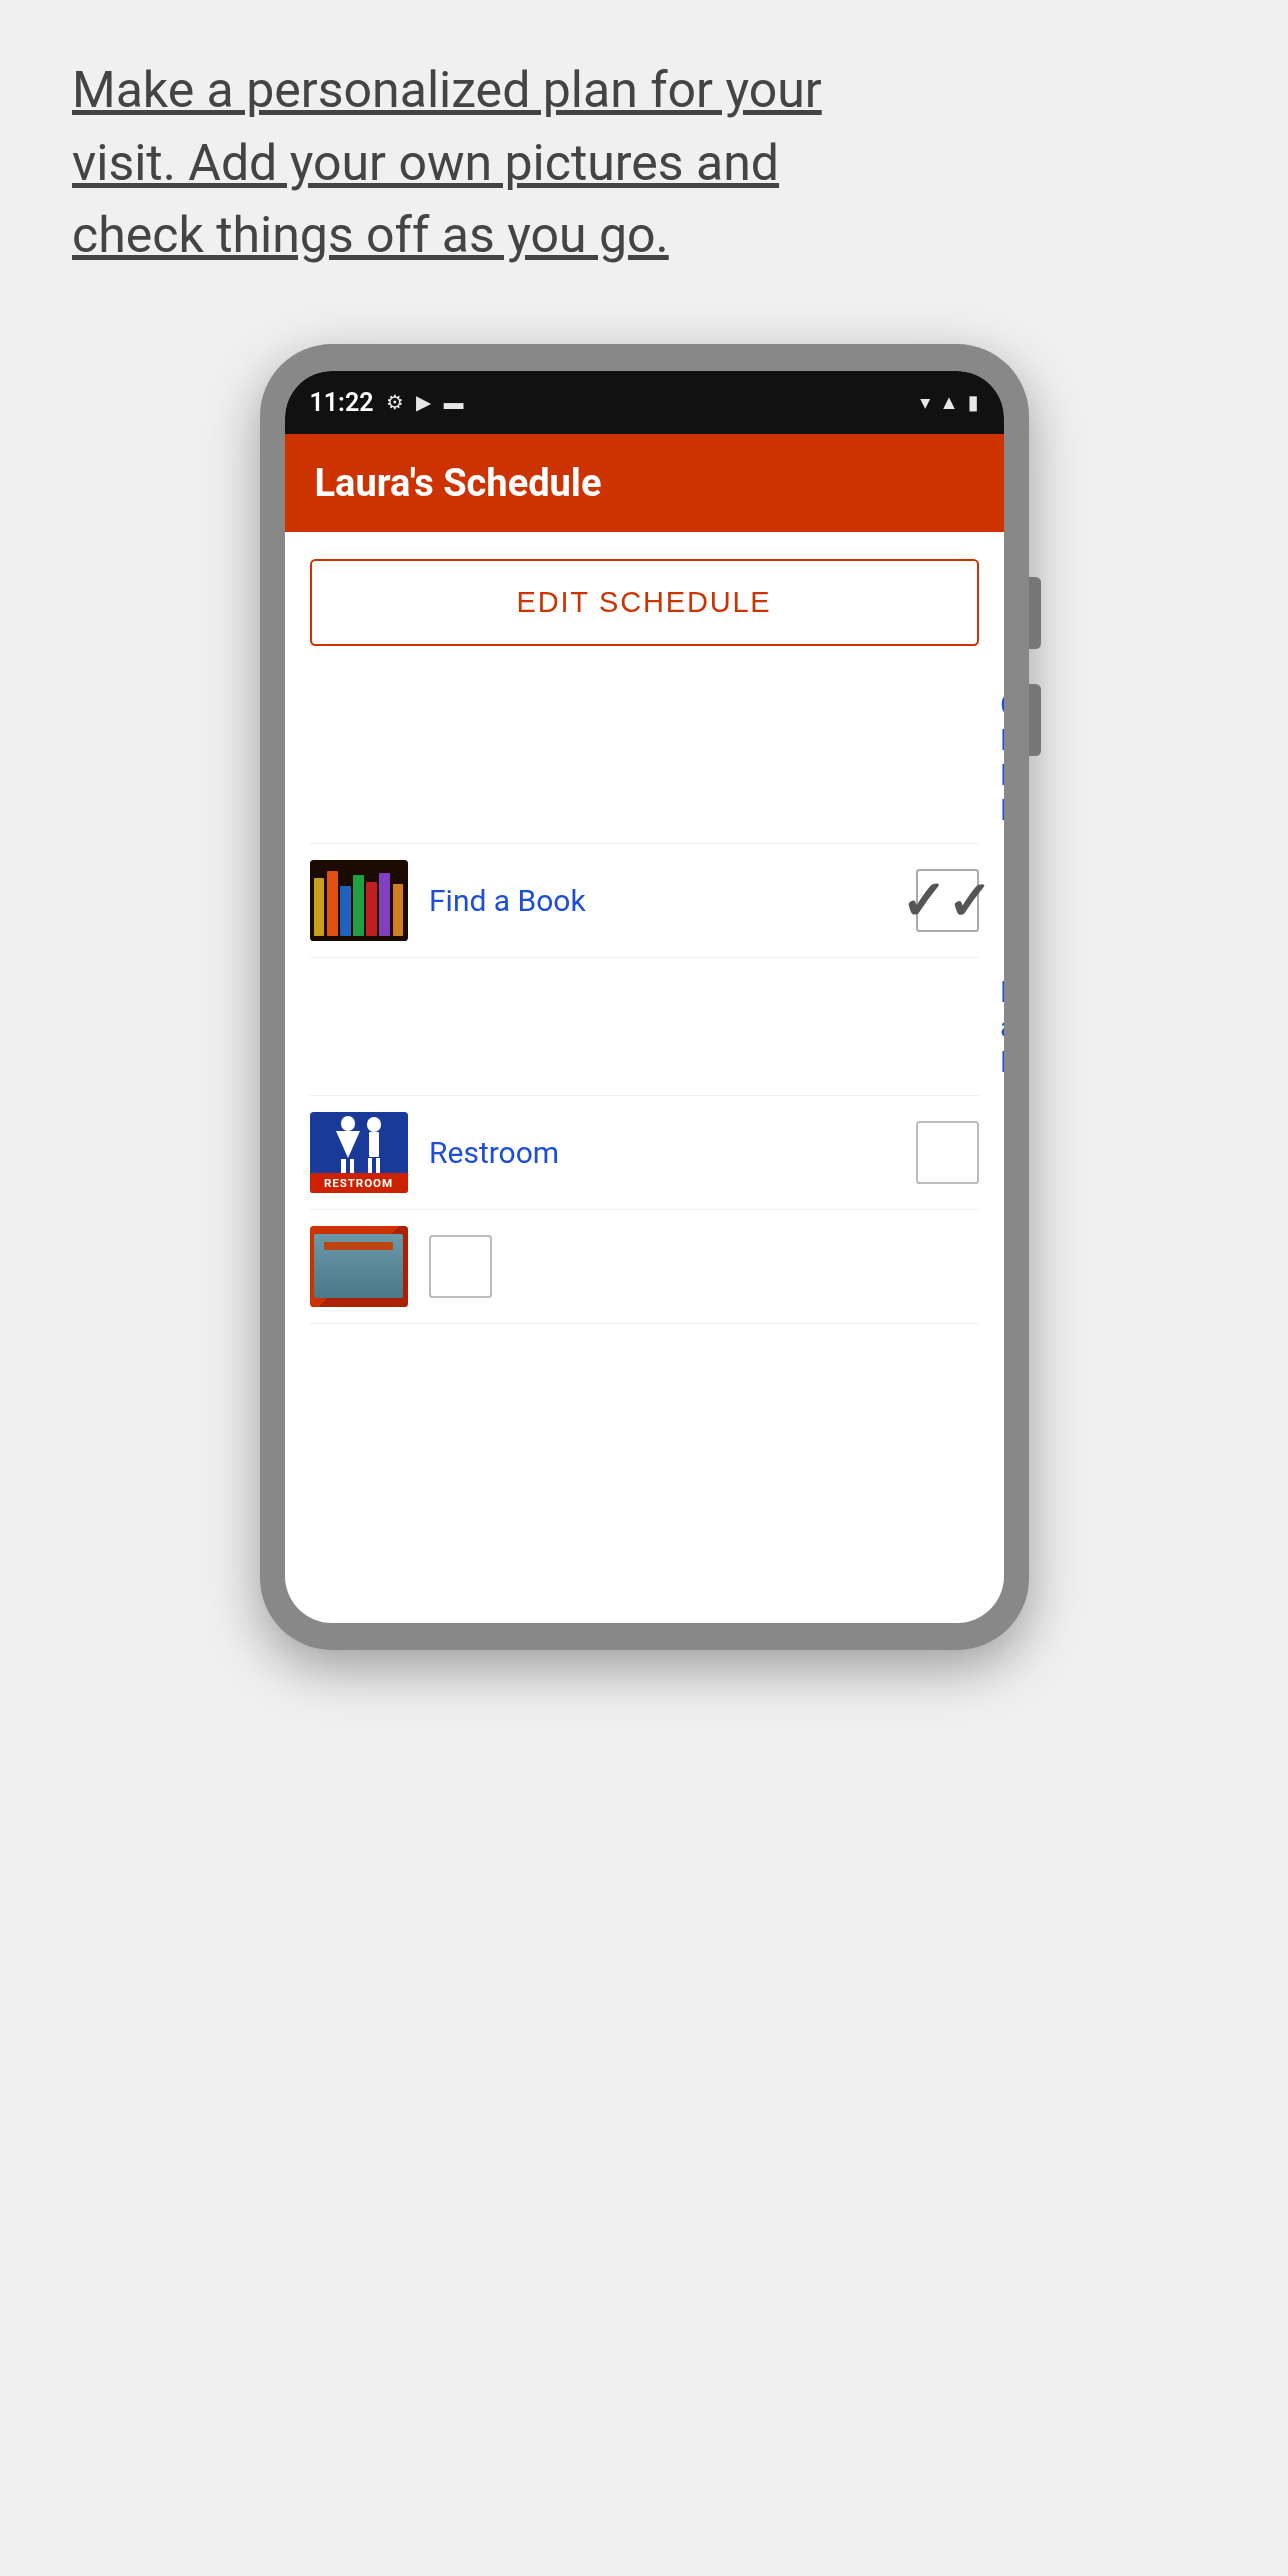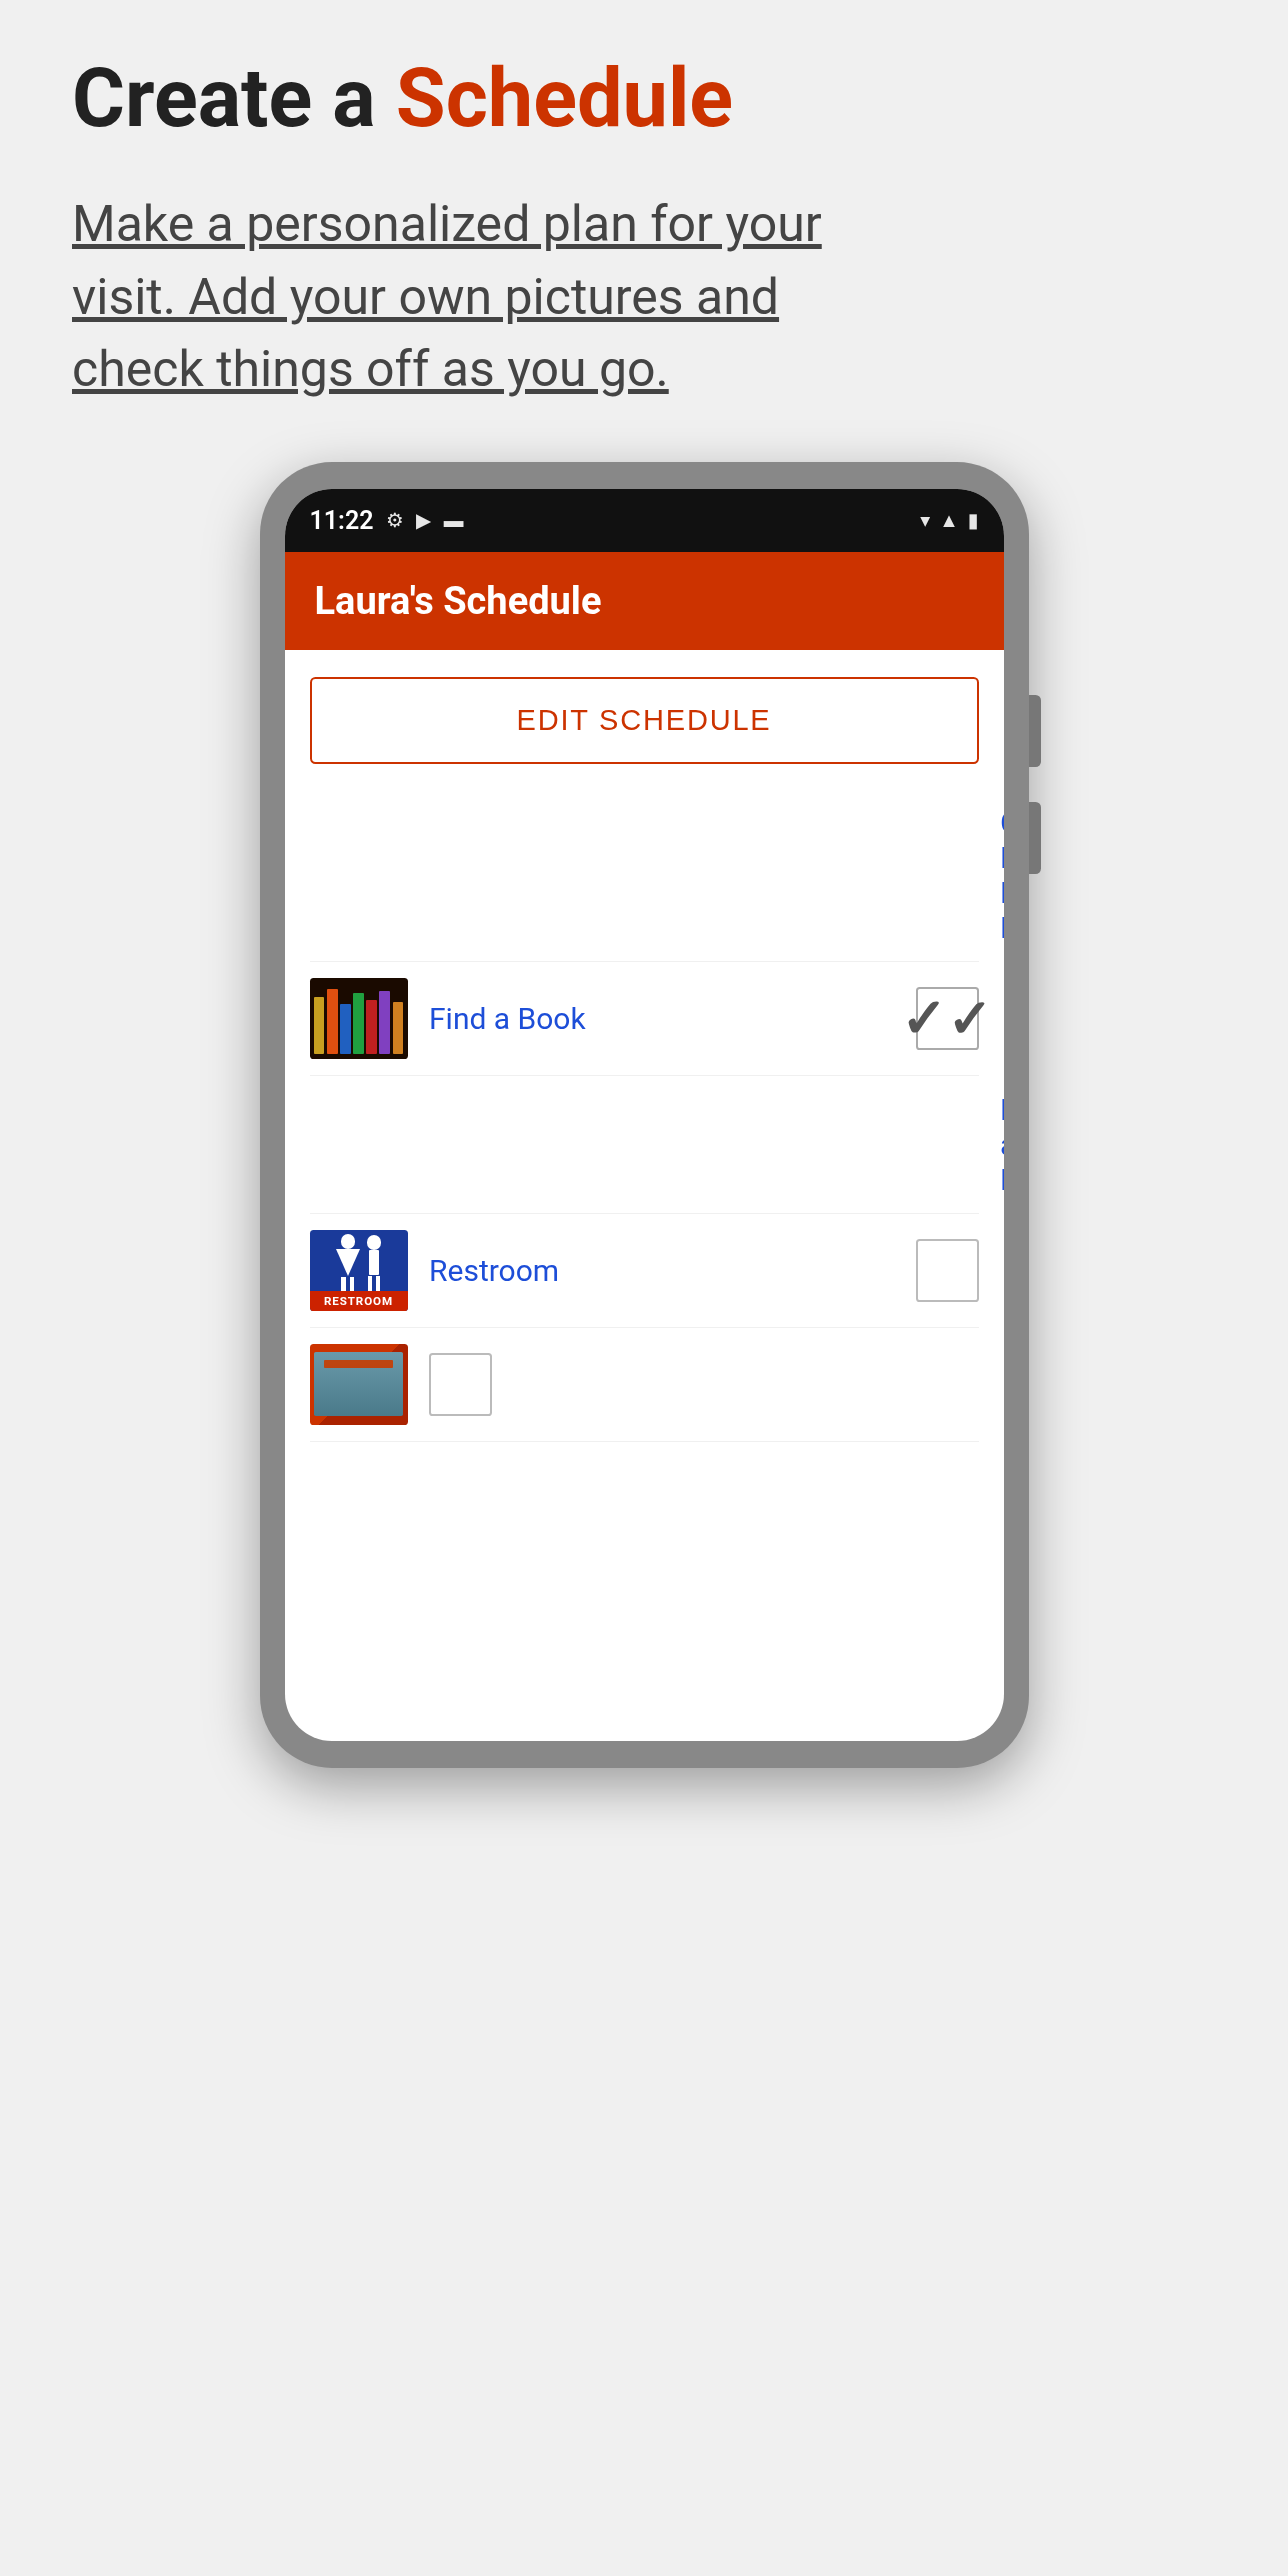--- a/index.html
+++ b/index.html
@@ -33,21 +33,21 @@
       font-weight: 400;
       color: #444;
       line-height: 1.45;
       max-width: 805px;
       text-decoration: underline;
     }
 
     .phone-container {
       display: flex;
       justify-content: center;
-      margin-top: 56px;
+      margin-top: 72px;
     }
 
     .phone-frame {
       width: 769px;
       background: #888;
       border-radius: 72px;
       padding: 27px 25px;
       box-shadow: 0 18px 54px rgba(0,0,0,0.35);
       position: relative;
     }
@@ -249,23 +249,20 @@
     .book-spine {
       height: 75%;
       width: 10.7px;
       border-radius: 0.9px;
     }
   </style>
 </head>
 <body>
 
 <div class="page-header">
-  <h1 class="page-title">
-    <span>Create a </span><span class="highlight">Schedule</span>
-  </h1>
   <p class="page-subtitle">Make a personalized plan for your visit. Add your own pictures and check things off as you go.</p>
 </div>
 
 <div class="phone-container">
   <div class="phone-frame">
     <div class="phone-screen">
 
       <div class="status-bar">
         <div class="status-bar-left">
           <span class="status-time">11:22</span>

